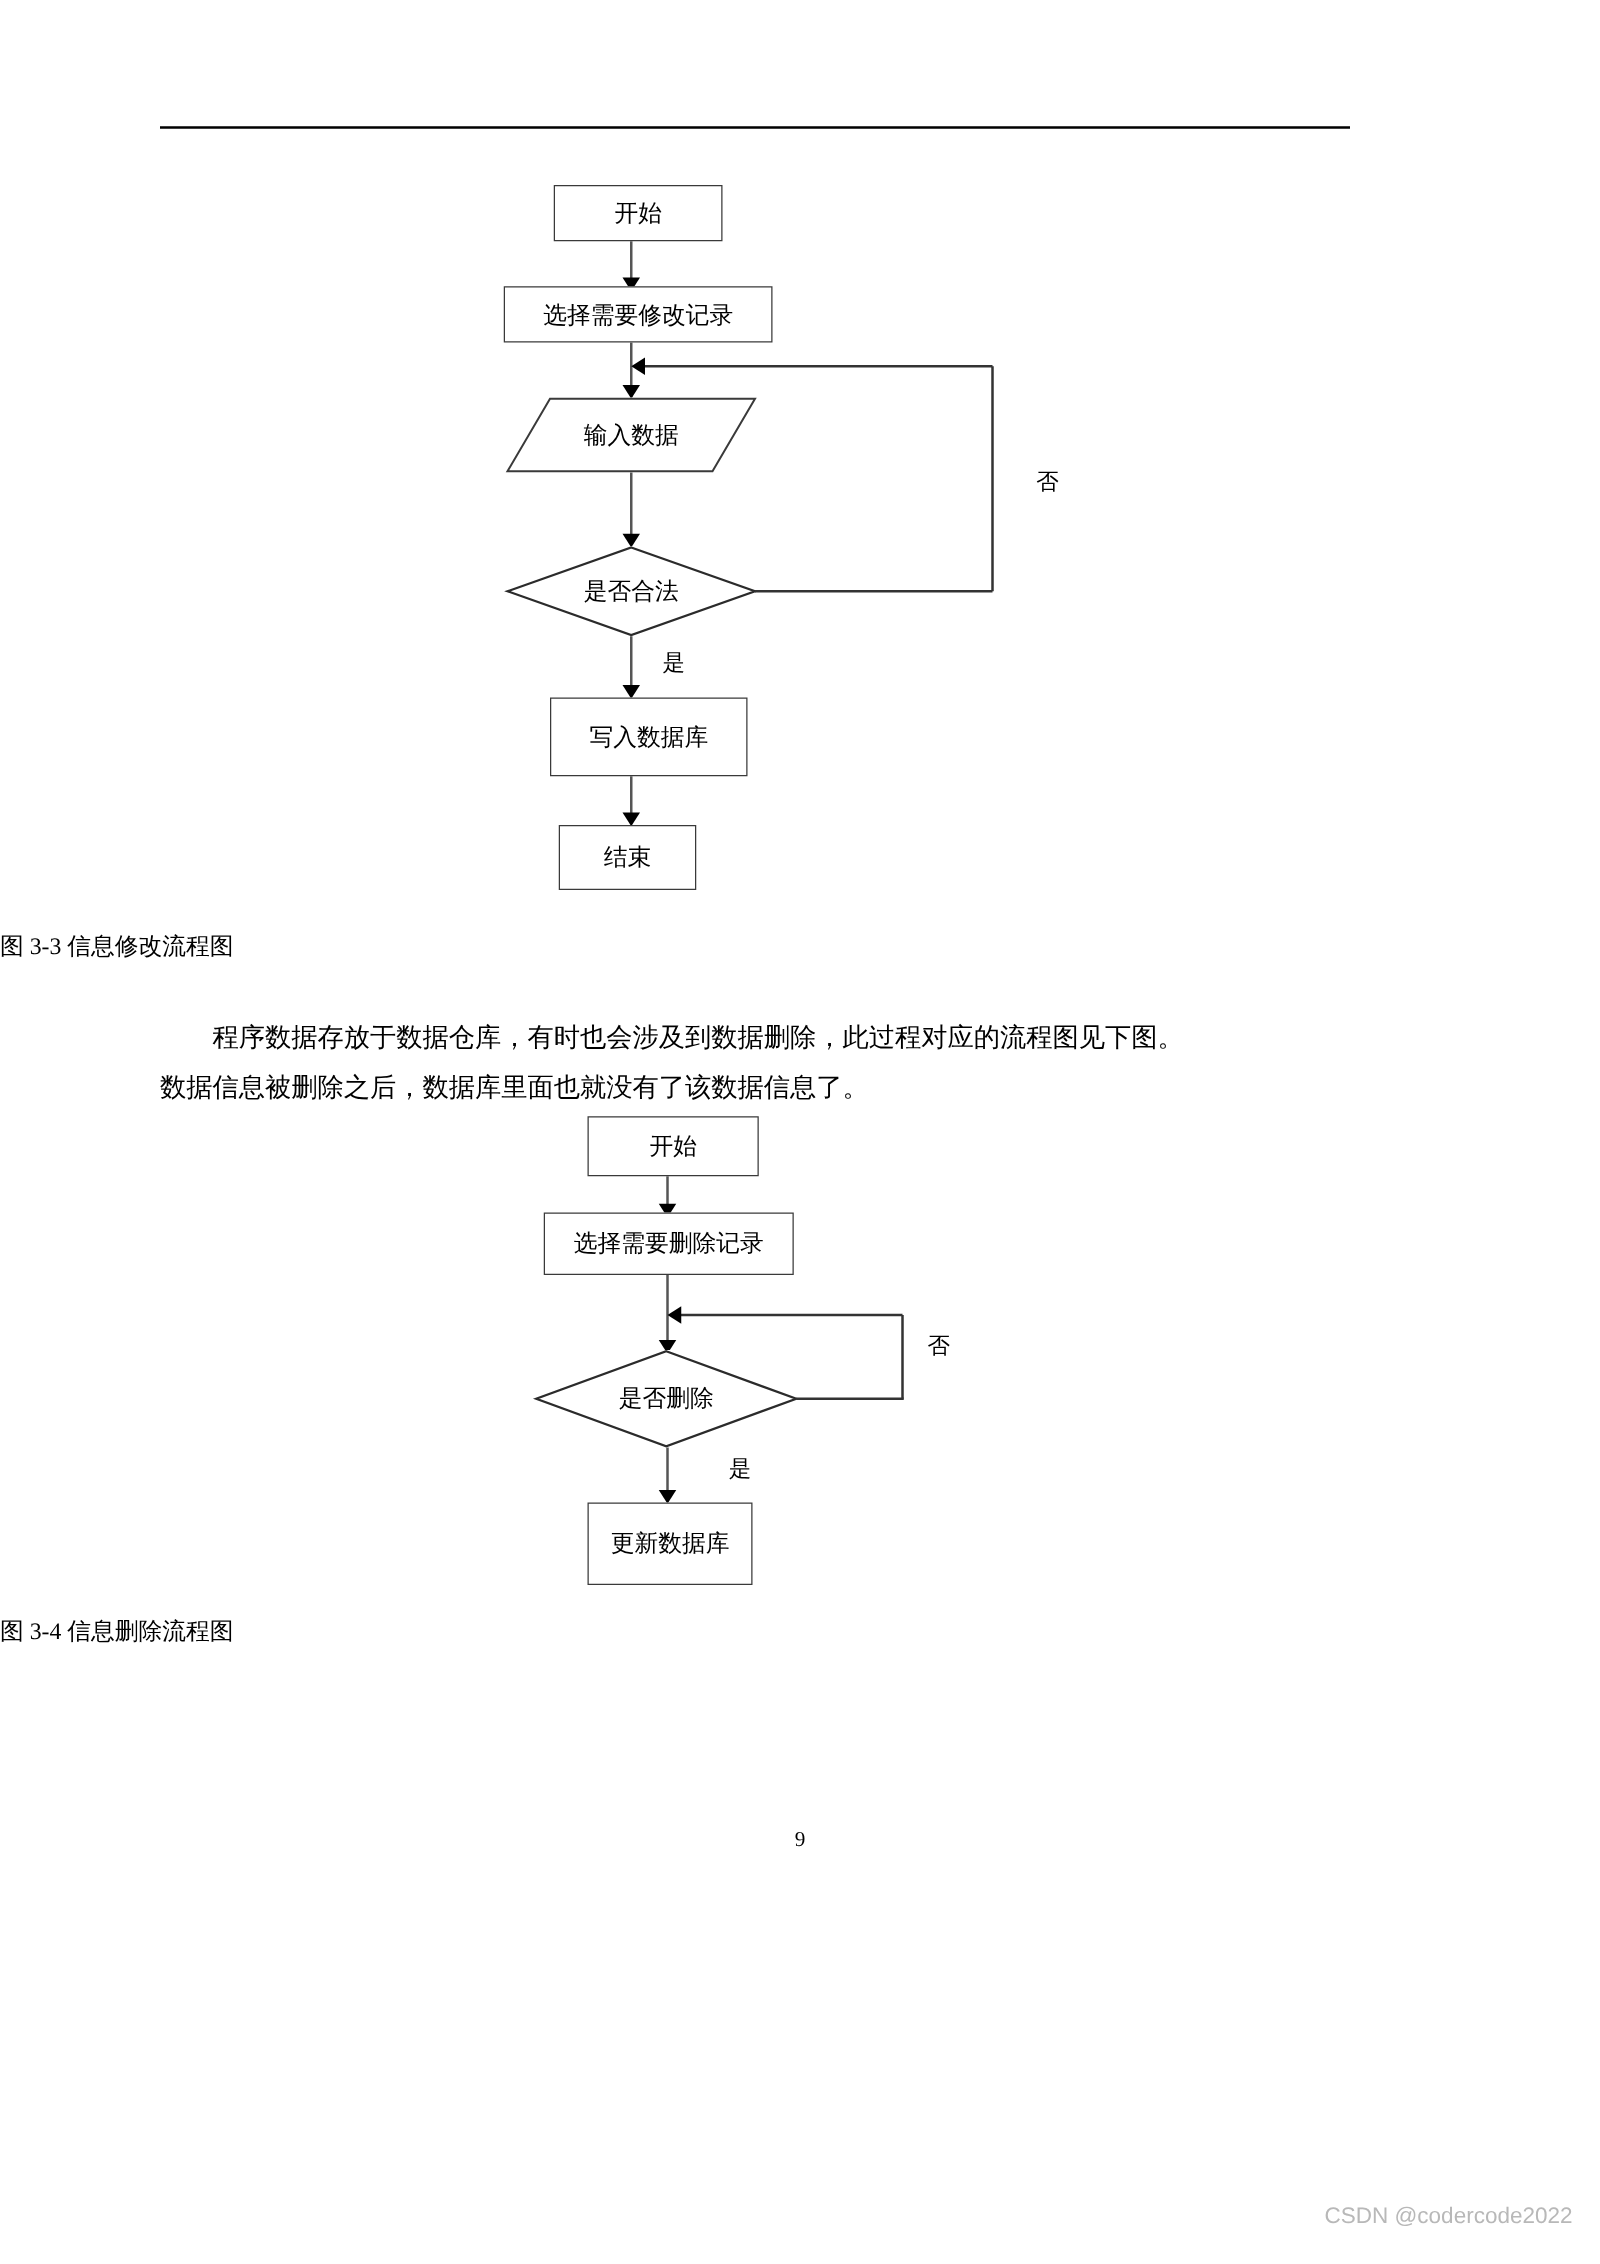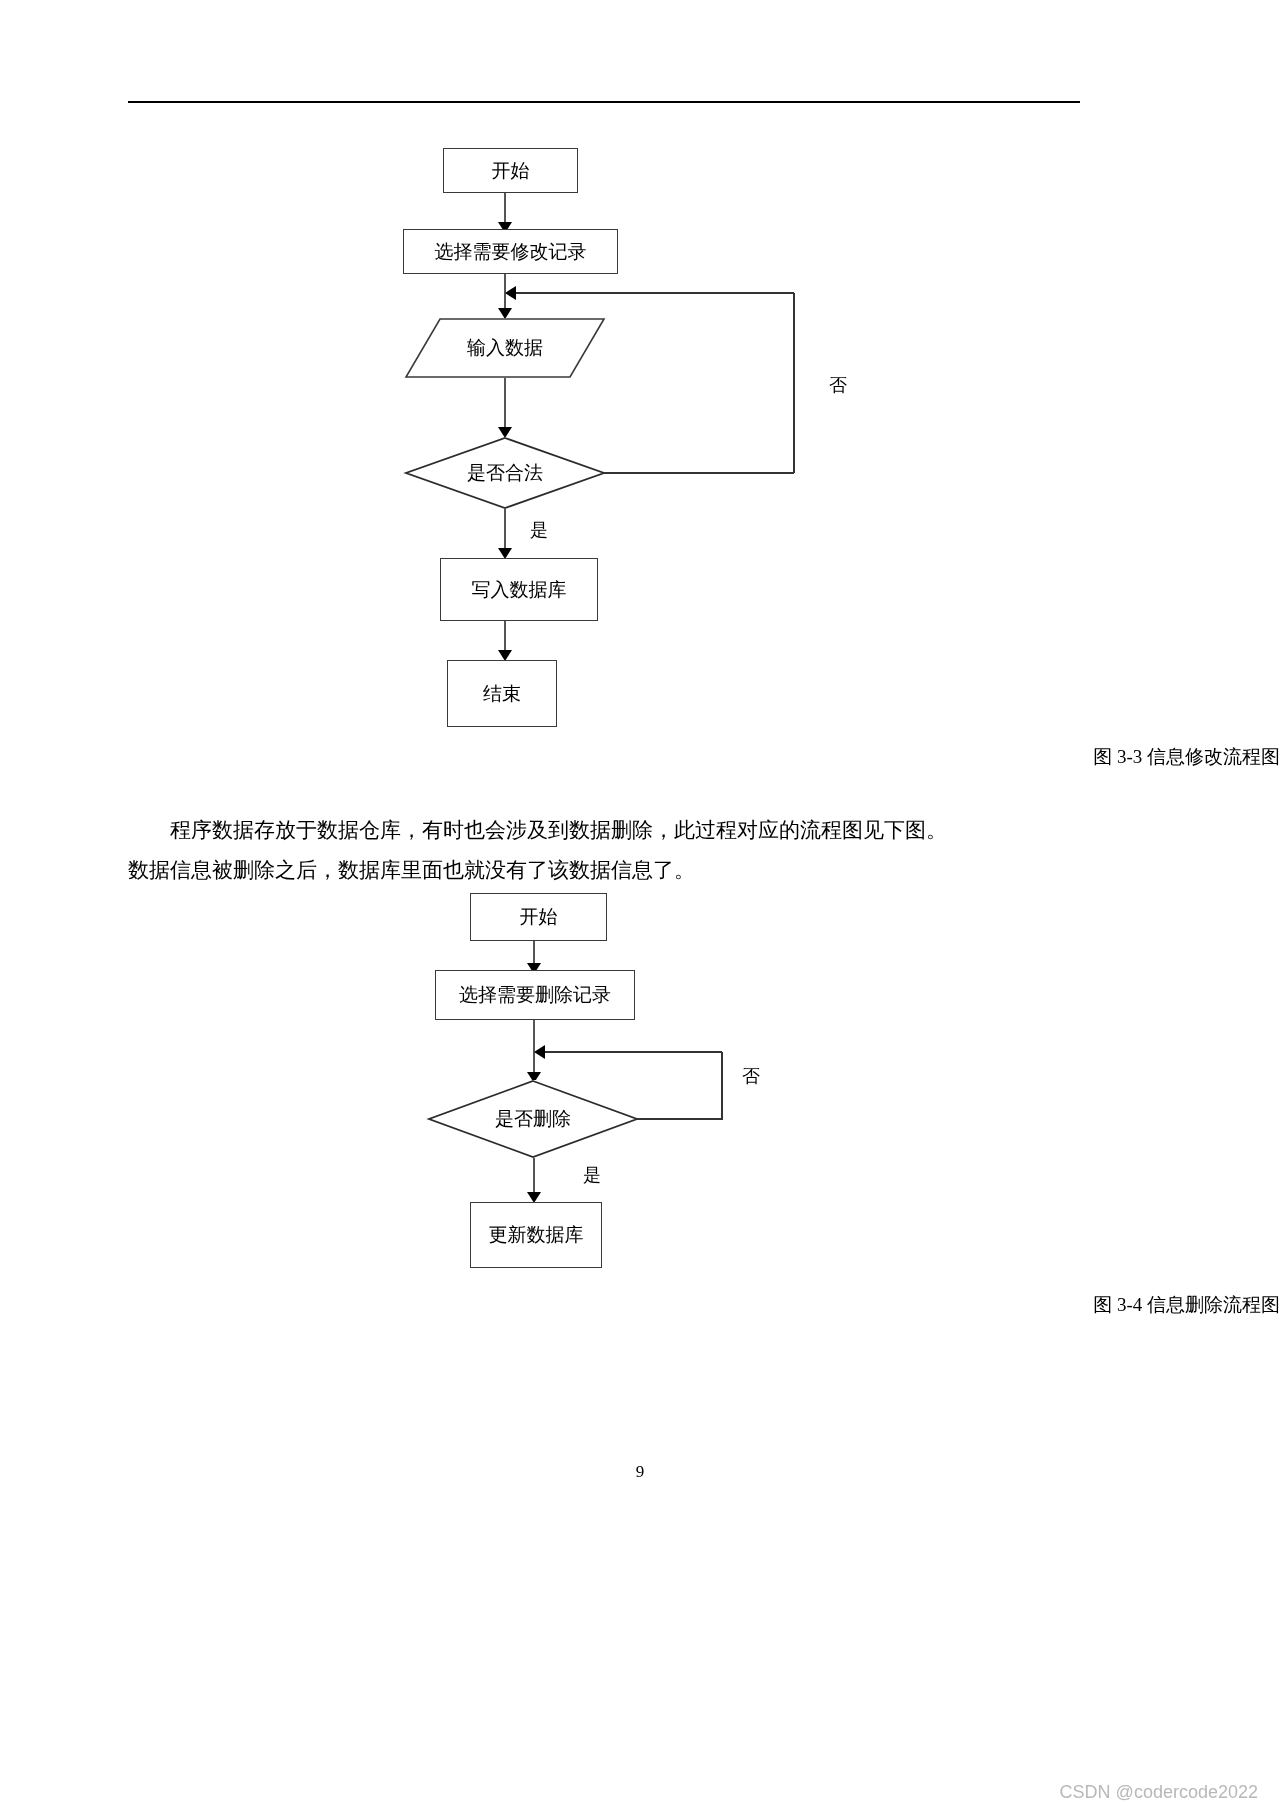--- a/index.html
+++ b/index.html
@@ -67,21 +67,21 @@
   .edge-label{
     position:absolute;
     font-family:"DejaVu Sans","Liberation Sans",sans-serif;
     font-size:18px; color:#000;
     white-space:nowrap;
   }
 
   
   .caption{
     position:absolute; left:0; right:0;
-    text-align:right;
+    text-align:left;
     font-size:19px;
     font-family:"Liberation Serif","DejaVu Serif",serif;
   }
   .para-text{
     position:absolute;
     left:128px; width:954px;
     font-size:21px;
     line-height:40px;
     text-align:justify;
     font-family:"Liberation Serif","DejaVu Serif",serif;
@@ -91,21 +91,20 @@
 
   .page-number{
     position:absolute; left:0; right:0; top:1462px;
     text-align:center; font-size:17px;
     font-family:"Liberation Serif","DejaVu Serif",serif;
   }
   .watermark{
     position:absolute; right:22px; top:1762px;
     font-size:18px; color:#b8b8b8;
     font-family:"Liberation Sans","DejaVu Sans",sans-serif;
-    margin-top:20px;
   }
 </style>
 </head>
 <body>
 
 <div class="page">
 
   <div class="header-rule"></div>
 
   <div class="flow">
@@ -147,21 +146,21 @@
     <div class="vline" style="left:504px; top:509px; height:48px;"></div>
     <div class="arrow-d" style="left:498px; top:548px;"></div>
     <div class="edge-label" style="left:530px; top:518px;">是</div>
 
     <div class="node rect" style="left:440px; top:558px; width:158px; height:63px;">
       <span>写入数据库</span>
     </div>
     <div class="vline" style="left:504px; top:621px; height:37px;"></div>
     <div class="arrow-d" style="left:498px; top:650px;"></div>
 
-    <div class="node rect" style="left:447px; top:660px; width:110px; height:67px;">
+    <div class="node rect" style="left:447px; top:660px; width:110px; height:52px;">
       <span>结束</span>
     </div>
   </div>
 
   <div class="caption" style="top:744px;">图 3-3 信息修改流程图</div>
 
   <div class="para-text indent" style="top:782px;">程序数据存放于数据仓库，有时也会涉及到数据删除，此过程对应的流程图见下图。</div>
   <div class="para-text" style="top:822px;">数据信息被删除之后，数据库里面也就没有了该数据信息了。</div>
 
   <div class="flow">

